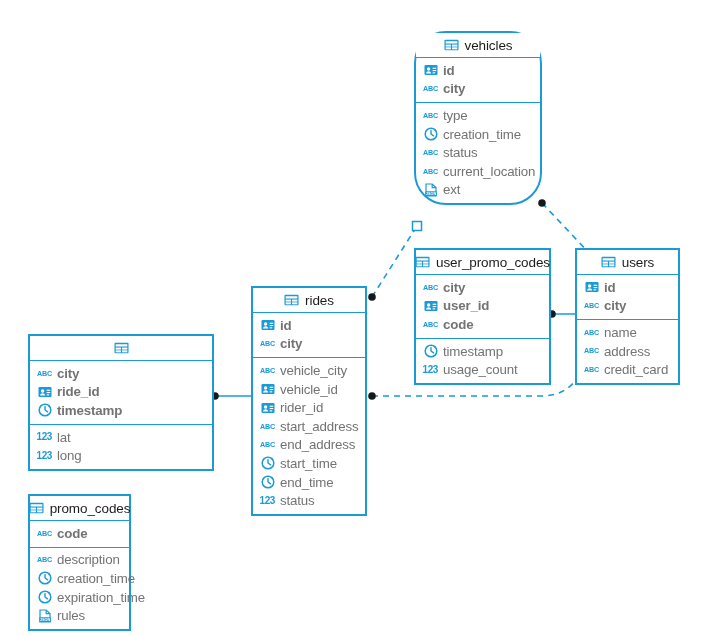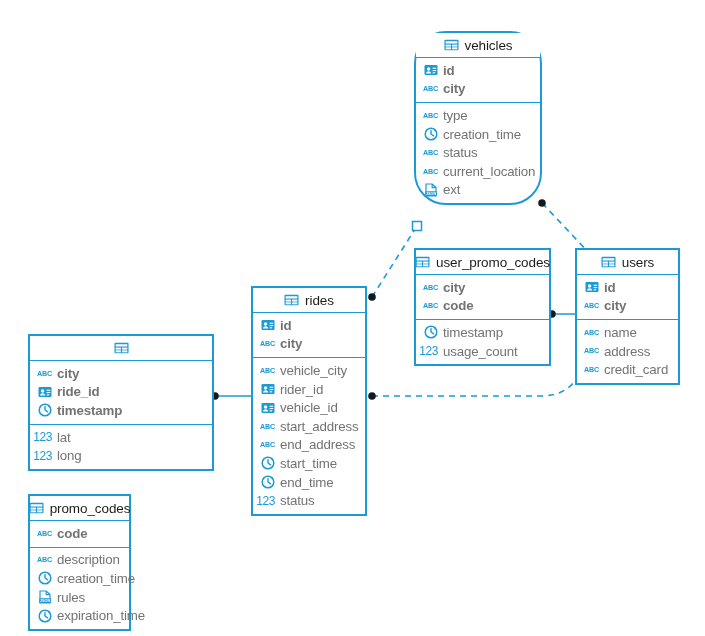--- a/index.html
+++ b/index.html
@@ -85,22 +85,22 @@
   .abc-glyph {
     font-family: "Liberation Sans", sans-serif;
     font-size: 7.2px;
     font-weight: bold;
     color: #1b9ad6;
     letter-spacing: -0.2px;
     line-height: 1;
   }
   .num-glyph {
     font-family: "Liberation Sans", sans-serif;
-    font-size: 12px;
-    font-weight: normal;
+    font-size: 10px;
+    font-weight: bold;
     color: #1b9ad6;
     letter-spacing: -0.4px;
     line-height: 1;
   }
 </style>
 </head>
 <body>
 
 <div id="canvas">
 
@@ -213,20 +213,33 @@
       </div>
       <div class="field-group pk">
         <div class="field key">
           <span class="ficon">
             <span class="abc-glyph">ABC</span>
           </span>
           <span class="field-name">city</span>
         </div>
         <div class="field key">
           <span class="ficon">
+            <svg width="14" height="14" viewBox="0 0 14 14">
+              <rect x="0.5" y="2" width="13" height="10" rx="1.2" fill="#1b9ad6"></rect>
+              <circle cx="4.6" cy="6" r="1.7" fill="#ffffff"></circle>
+              <path d="M1.9 10.4a2.8 2.8 0 0 1 5.4 0z" fill="#ffffff"></path>
+              <rect x="8.6" y="4.7" width="3.6" height="1.1" fill="#ffffff"></rect>
+              <rect x="8.6" y="7" width="3.6" height="1.1" fill="#ffffff"></rect>
+              <rect x="8.6" y="9.3" width="2.6" height="1.1" fill="#ffffff"></rect>
+            </svg>
+          </span>
+          <span class="field-name">user_id</span>
+        </div>
+        <div class="field key">
+          <span class="ficon">
             <span class="abc-glyph">ABC</span>
           </span>
           <span class="field-name">code</span>
         </div>
       </div>
       <div class="field-group">
         <div class="field">
           <span class="ficon">
             <svg width="14" height="14" viewBox="0 0 14 14">
               <circle cx="7" cy="7" r="5.8" fill="none" stroke="#1b9ad6" stroke-width="1.5"></circle>
@@ -346,34 +359,34 @@
           <span class="ficon">
             <svg width="14" height="14" viewBox="0 0 14 14">
               <rect x="0.5" y="2" width="13" height="10" rx="1.2" fill="#1b9ad6"></rect>
               <circle cx="4.6" cy="6" r="1.7" fill="#ffffff"></circle>
               <path d="M1.9 10.4a2.8 2.8 0 0 1 5.4 0z" fill="#ffffff"></path>
               <rect x="8.6" y="4.7" width="3.6" height="1.1" fill="#ffffff"></rect>
               <rect x="8.6" y="7" width="3.6" height="1.1" fill="#ffffff"></rect>
               <rect x="8.6" y="9.3" width="2.6" height="1.1" fill="#ffffff"></rect>
             </svg>
           </span>
+          <span class="field-name">vehicle_id</span>
+        </div>
+        <div class="field">
+          <span class="ficon">
+            <svg width="14" height="14" viewBox="0 0 14 14">
+              <rect x="0.5" y="2" width="13" height="10" rx="1.2" fill="#1b9ad6"></rect>
+              <circle cx="4.6" cy="6" r="1.7" fill="#ffffff"></circle>
+              <path d="M1.9 10.4a2.8 2.8 0 0 1 5.4 0z" fill="#ffffff"></path>
+              <rect x="8.6" y="4.7" width="3.6" height="1.1" fill="#ffffff"></rect>
+              <rect x="8.6" y="7" width="3.6" height="1.1" fill="#ffffff"></rect>
+              <rect x="8.6" y="9.3" width="2.6" height="1.1" fill="#ffffff"></rect>
+            </svg>
+          </span>
           <span class="field-name">rider_id</span>
-        </div>
-        <div class="field">
-          <span class="ficon">
-            <svg width="14" height="14" viewBox="0 0 14 14">
-              <rect x="0.5" y="2" width="13" height="10" rx="1.2" fill="#1b9ad6"></rect>
-              <circle cx="4.6" cy="6" r="1.7" fill="#ffffff"></circle>
-              <path d="M1.9 10.4a2.8 2.8 0 0 1 5.4 0z" fill="#ffffff"></path>
-              <rect x="8.6" y="4.7" width="3.6" height="1.1" fill="#ffffff"></rect>
-              <rect x="8.6" y="7" width="3.6" height="1.1" fill="#ffffff"></rect>
-              <rect x="8.6" y="9.3" width="2.6" height="1.1" fill="#ffffff"></rect>
-            </svg>
-          </span>
-          <span class="field-name">vehicle_id</span>
         </div>
         <div class="field">
           <span class="ficon">
             <span class="abc-glyph">ABC</span>
           </span>
           <span class="field-name">start_address</span>
         </div>
         <div class="field">
           <span class="ficon">
             <span class="abc-glyph">ABC</span>
@@ -502,33 +515,33 @@
               <circle cx="7" cy="7" r="5.8" fill="none" stroke="#1b9ad6" stroke-width="1.5"></circle>
               <path d="M7 3.6V7l2.6 1.8" fill="none" stroke="#1b9ad6" stroke-width="1.4" stroke-linecap="round"></path>
               <path d="M10.4 1.6l1.8 1.4-2.1.7z" fill="#1b9ad6"></path>
             </svg>
           </span>
           <span class="field-name">creation_time</span>
         </div>
         <div class="field">
           <span class="ficon">
             <svg width="14" height="14" viewBox="0 0 14 14">
+              <circle cx="7" cy="7" r="5.8" fill="none" stroke="#1b9ad6" stroke-width="1.5"></circle>
+              <path d="M7 3.6V7l2.6 1.8" fill="none" stroke="#1b9ad6" stroke-width="1.4" stroke-linecap="round"></path>
+              <path d="M10.4 1.6l1.8 1.4-2.1.7z" fill="#1b9ad6"></path>
+            </svg>
+          </span>
+          <span class="field-name">expiration_time</span>
+        </div>
+        <div class="field">
+          <span class="ficon">
+            <svg width="14" height="14" viewBox="0 0 14 14">
               <path d="M2 1h6.2L12 4.6V13H2z" fill="none" stroke="#1b9ad6" stroke-width="1.2"></path>
               <path d="M8.2 1v3.6H12" fill="none" stroke="#1b9ad6" stroke-width="1.2"></path>
               <rect x="1.2" y="8.3" width="11.6" height="4.7" rx="0.6" fill="#1b9ad6"></rect>
               <text x="7" y="12.2" text-anchor="middle" font-size="3.8" font-family="&quot;Liberation Sans&quot;, sans-serif" font-weight="bold" fill="#ffffff">JSON</text>
             </svg>
           </span>
           <span class="field-name">rules</span>
         </div>
-        <div class="field">
-          <span class="ficon">
-            <svg width="14" height="14" viewBox="0 0 14 14">
-              <circle cx="7" cy="7" r="5.8" fill="none" stroke="#1b9ad6" stroke-width="1.5"></circle>
-              <path d="M7 3.6V7l2.6 1.8" fill="none" stroke="#1b9ad6" stroke-width="1.4" stroke-linecap="round"></path>
-              <path d="M10.4 1.6l1.8 1.4-2.1.7z" fill="#1b9ad6"></path>
-            </svg>
-          </span>
-          <span class="field-name">expiration_time</span>
-        </div>
       </div>
     </div>
   </div>
 
 </body></html>

